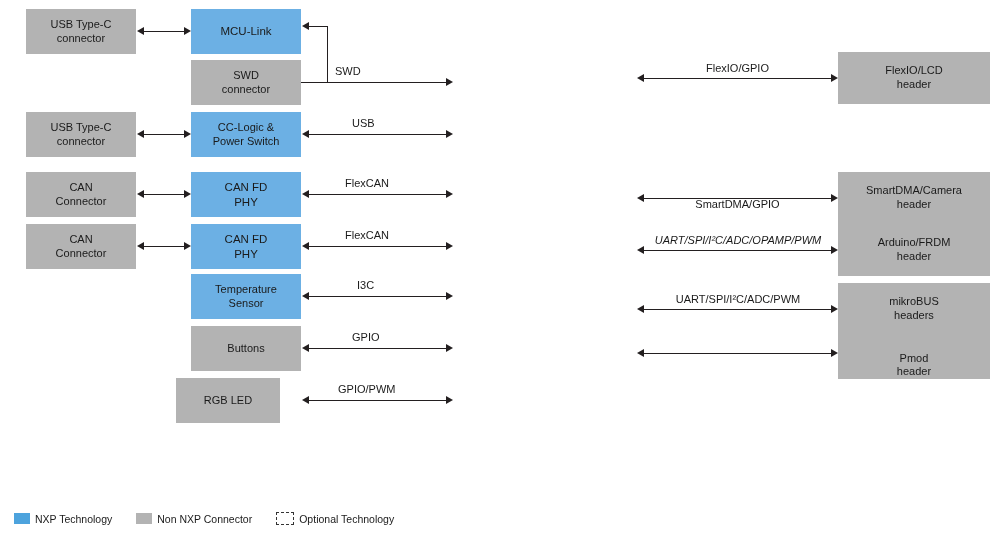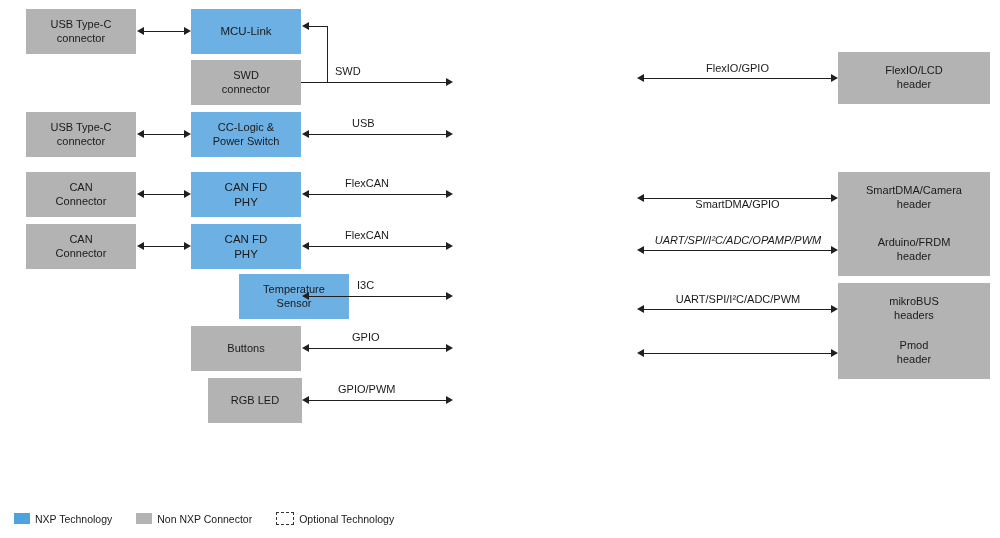--- a/index.html
+++ b/index.html
@@ -85,34 +85,34 @@
     </div>
   </div>
 
   <div class="box nxp" style="left:191px;top:224px;width:110px;height:45px;font-size:11.5px;">
     <div>
       <span class="boxtxt">CAN FD</span>
       <span class="boxtxt">PHY</span>
     </div>
   </div>
 
-  <div class="box nxp" style="left:191px;top:274px;width:110px;height:45px;font-size:11px;margin-left:48px;">
+  <div class="box nxp" style="left:191px;top:274px;width:110px;height:45px;font-size:11px;">
     <div>
       <span class="boxtxt">Temperature</span>
       <span class="boxtxt">Sensor</span>
     </div>
   </div>
 
   <div class="box nonnxp" style="left:191px;top:326px;width:110px;height:45px;font-size:11px;">
     <div>
         <span class="boxtxt">Buttons</span>
       </div>
   </div>
 
-  <div class="box nonnxp" style="left:208px;top:378px;width:94px;height:45px;font-size:11px;">
+  <div class="box nonnxp" style="left:176px;top:378px;width:104px;height:45px;font-size:11px;">
     <div>
         <span class="boxtxt">RGB LED</span>
       </div>
   </div>
 
   <div class="box nonnxp" style="left:838px;top:52px;width:152px;height:52px;font-size:11px;">
     <div>
       <span class="boxtxt">FlexIO/LCD</span>
       <span class="boxtxt">header</span>
     </div>
@@ -132,21 +132,21 @@
     </div>
   </div>
 
   <div class="box nonnxp" style="left:838px;top:283px;width:152px;height:52px;font-size:11px;">
     <div>
       <span class="boxtxt">mikroBUS</span>
       <span class="boxtxt">headers</span>
     </div>
   </div>
 
-  <div class="box nonnxp" style="left:838px;top:327px;width:152px;height:52px;font-size:11px;">
+  <div class="box nonnxp" style="left:838px;top:327px;width:152px;height:52px;font-size:11px;align-items:flex-end;">
     <div>
       <span class="boxtxt">Pmod</span>
       <span class="boxtxt">header</span>
     </div>
   </div>
 
   <div class="line hline" style="left:143px;top:31px;width:42px;"></div>
   <div class="arrow arr-left" style="left:137px;top:27px;"></div>
   <div class="arrow arr-right" style="left:184px;top:27px;"></div>
 

